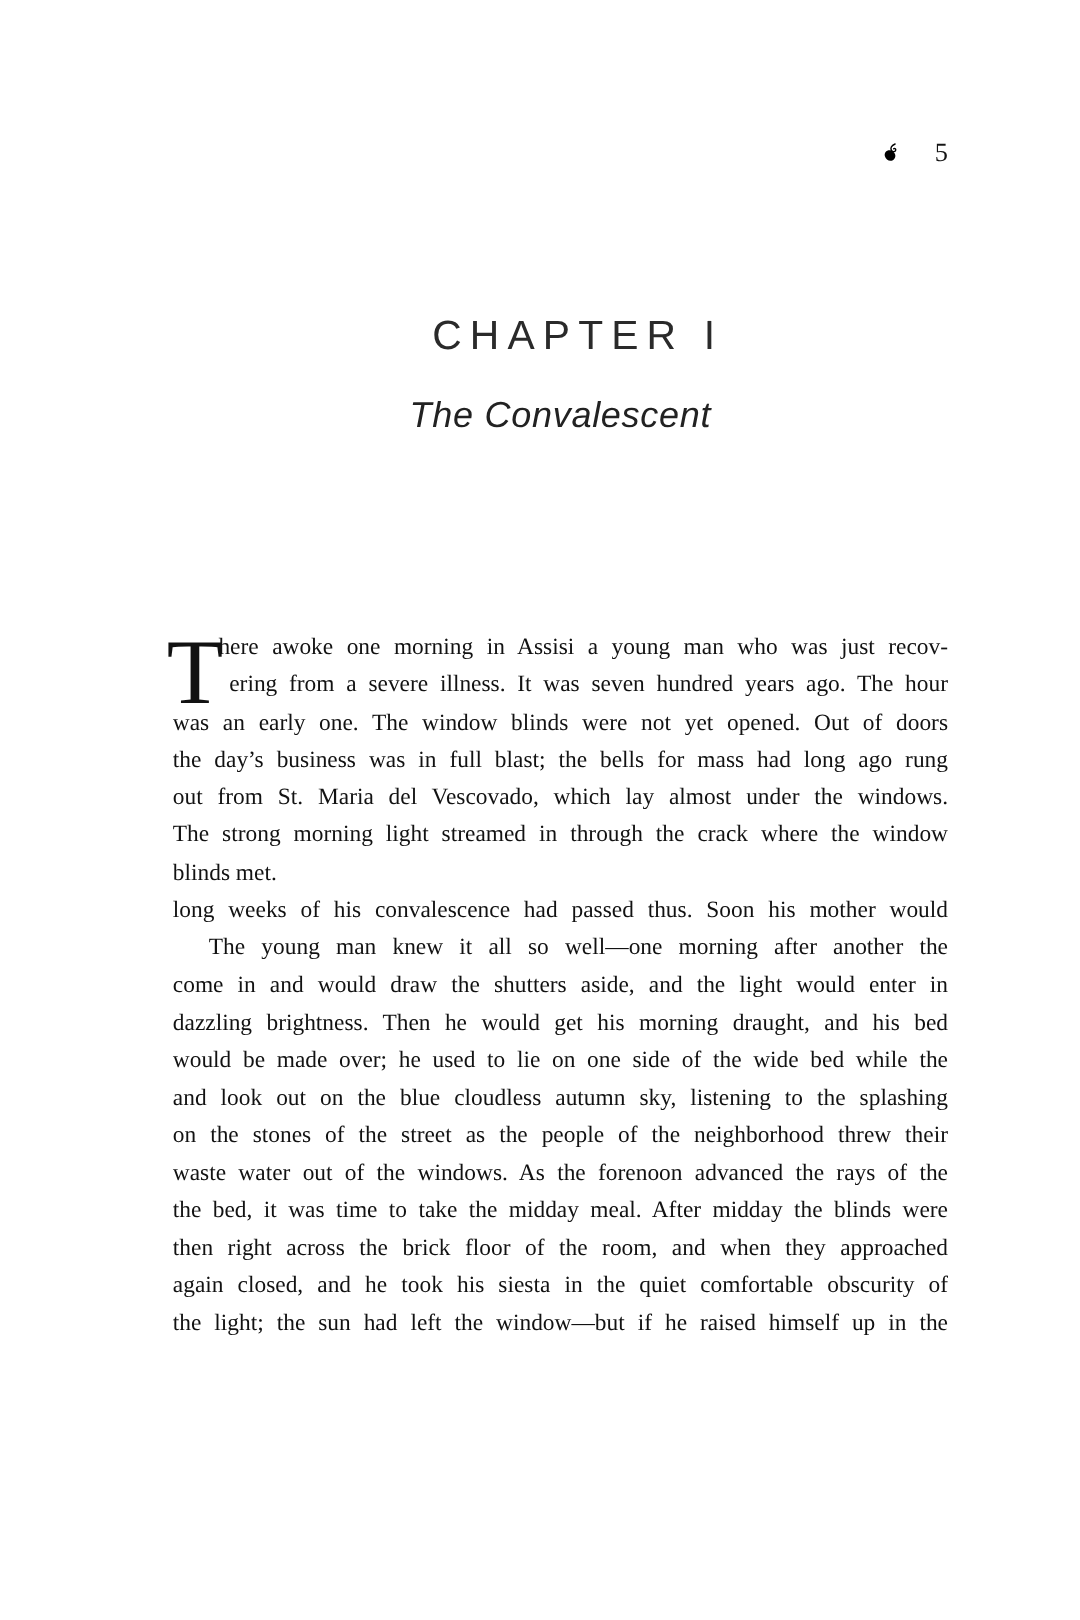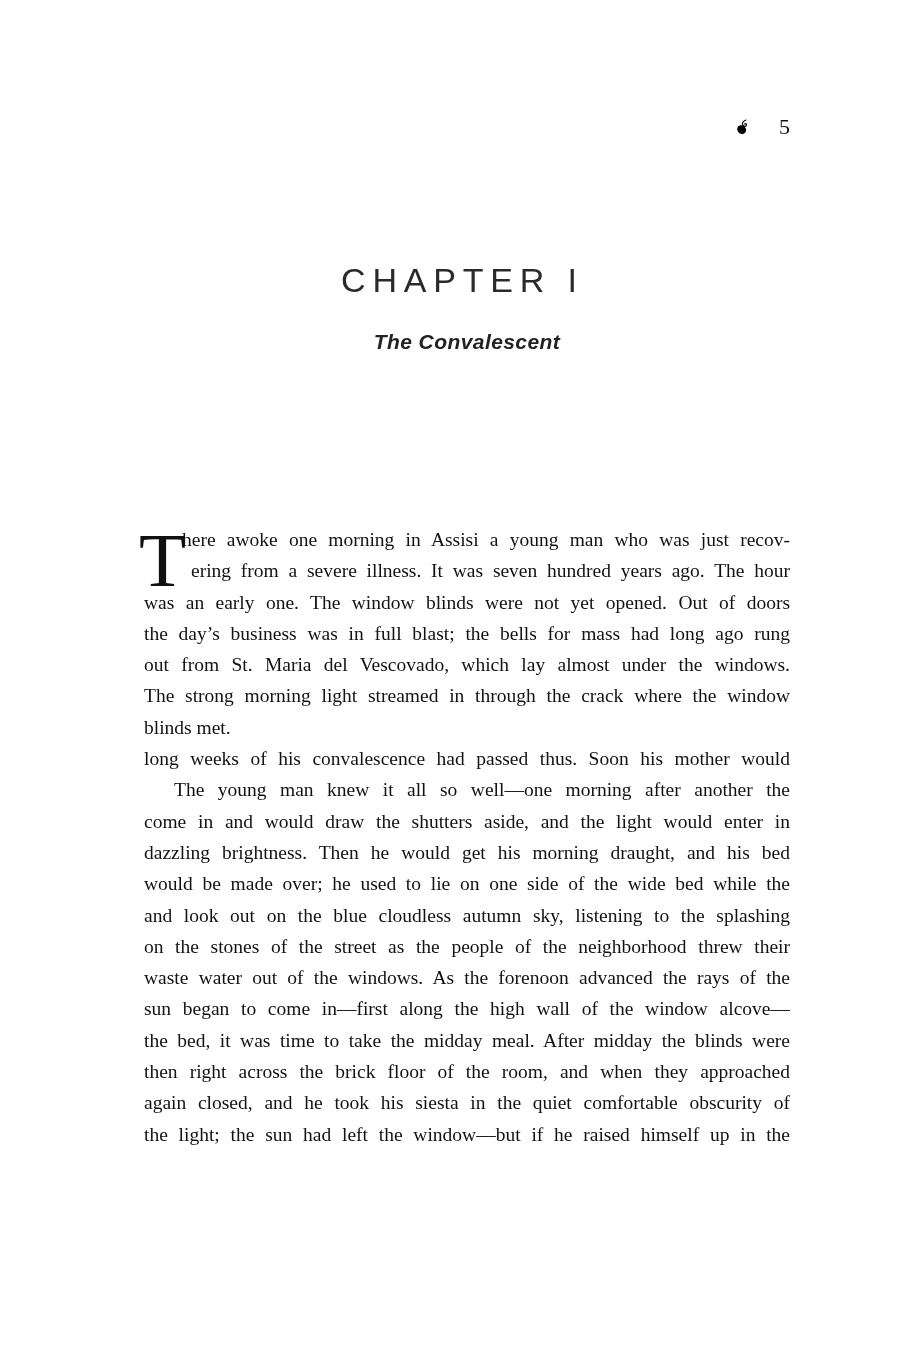--- a/index.html
+++ b/index.html
@@ -32,42 +32,42 @@
   .page-number {
     font-family: "Liberation Serif", serif;
     font-size: 22px;
     color: #141414;
     line-height: 1;
   }
   
   .chapter-heading {
     position: absolute;
     top: 261px;
-    left: 136px;
+    left: 155px;
     width: 646px;
     margin: 0;
     text-align: center;
     font-family: "Liberation Sans", sans-serif;
     font-weight: 400;
     font-size: 34px;
     letter-spacing: 0.2em;
     text-indent: 0.2em;
     color: #2a2a2a;
   }
   .chapter-title {
     position: absolute;
     top: 330px;
     left: 144px;
     width: 646px;
     margin: 0;
     text-align: center;
     font-family: "Liberation Sans", sans-serif;
     font-style: italic;
-    font-weight: 700;
-    font-size: 21px;
+    font-weight: 400;
+    font-size: 30px;
     letter-spacing: 0.02em;
     color: #222222;
   }
   
   .body-text {
     position: absolute;
     top: 524px;
     left: 144px;
     width: 646px;
     font-family: "Liberation Serif", serif;
@@ -132,21 +132,20 @@
       </div>
       <div class="para">
         <div class="line">long weeks of his convalescence had passed thus. Soon his mother would</div>
         <div class="line" style="padding-left: 30px;">The young man knew it all so well—one morning after another the</div>
         <div class="line">come in and would draw the shutters aside, and the light would enter in</div>
         <div class="line">dazzling brightness. Then he would get his morning draught, and his bed</div>
         <div class="line">would be made over; he used to lie on one side of the wide bed while the</div>
         <div class="line">and look out on the blue cloudless autumn sky, listening to the splashing</div>
         <div class="line">on the stones of the street as the people of the neighborhood threw their</div>
         <div class="line">waste water out of the windows. As the forenoon advanced the rays of the</div>
-        <div class="line">sun began to come in—first along the high wall of the window alcove—</div>
         <div class="line">the bed, it was time to take the midday meal. After midday the blinds were</div>
         <div class="line">then right across the brick floor of the room, and when they approached</div>
         <div class="line">again closed, and he took his siesta in the quiet comfortable obscurity of</div>
         <div class="line">the light; the sun had left the window—but if he raised himself up in the</div>
       </div>
     </main>
 
 </div>
 
 </body></html>

